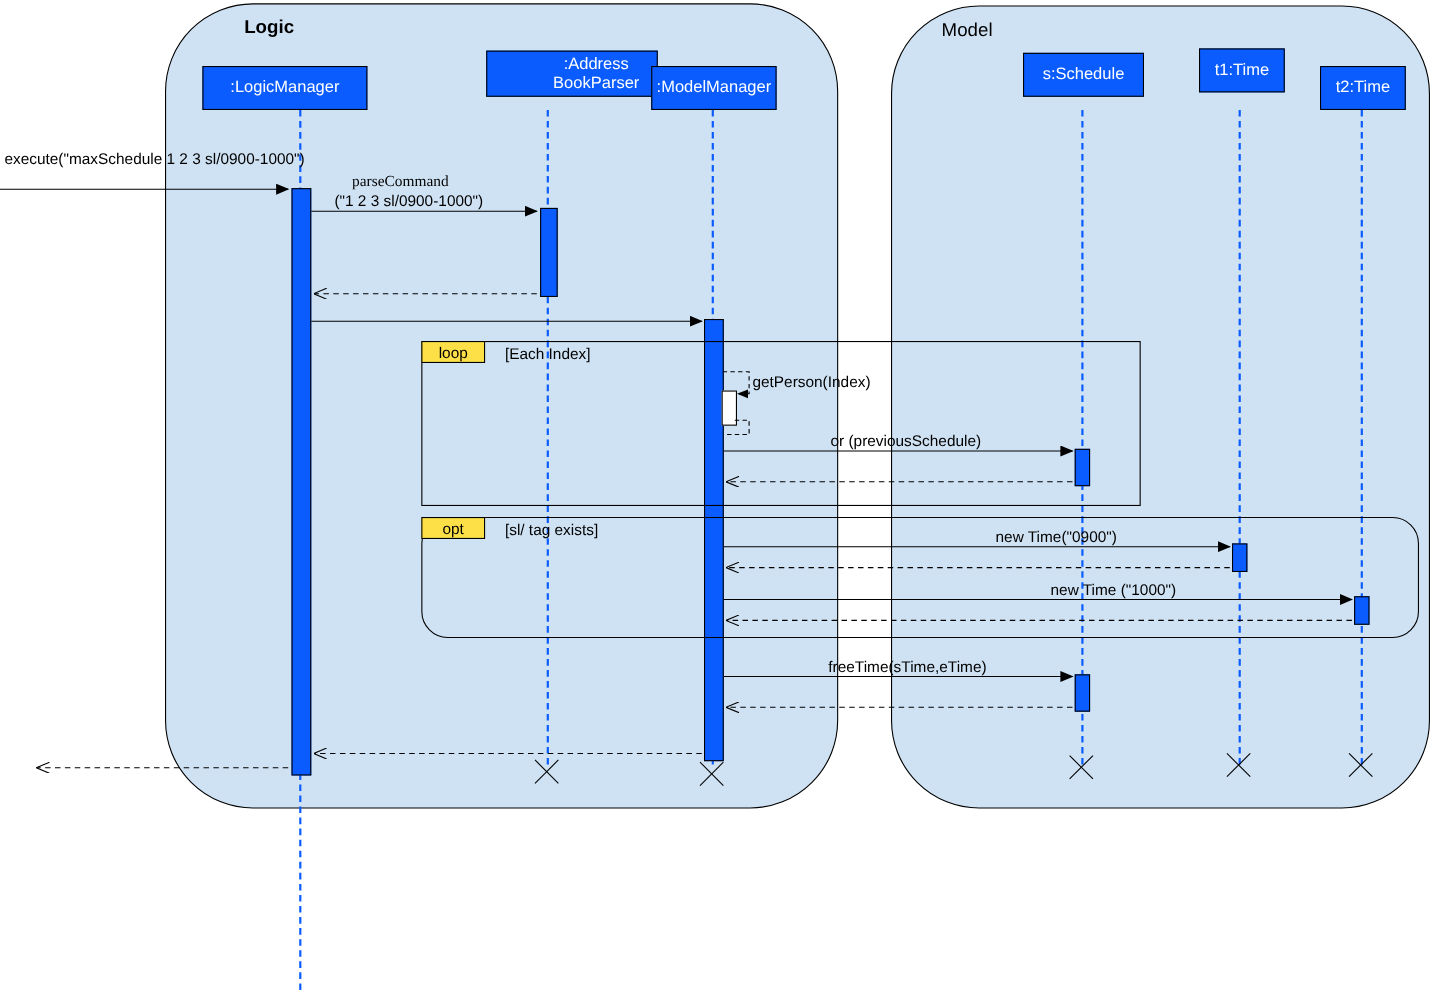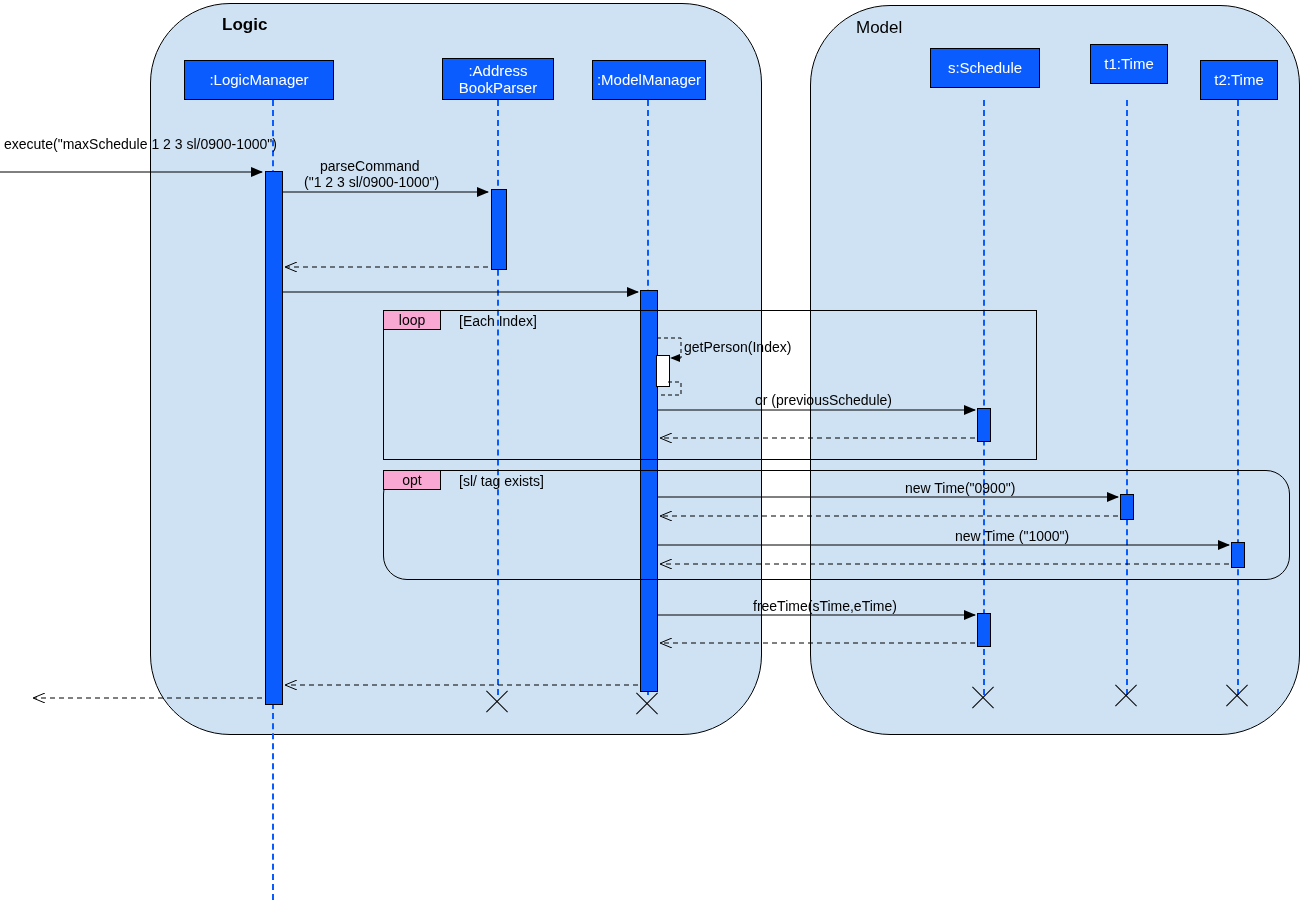--- a/index.html
+++ b/index.html
@@ -74,21 +74,21 @@
   .x-mark::after { transform: rotate(-45deg); }
   .fragment {
     position: absolute;
     border: 1px solid #000;
     background: transparent;
   }
   .fragment-label {
     position: absolute;
     top: -1px;
     left: -1px;
-    background: #f9a8d4;
+    background: #fde047;
     border: 1px solid #000;
     font-size: 14px;
     padding: 1px 8px;
   }
   .fragment-cond {
     position: absolute;
     font-size: 14px;
   }
   svg {
     position: absolute;
@@ -100,21 +100,21 @@
 </head>
 <body>
 
 <div class="container-rect" style="left:150px; top:3px; width:610px; height:730px;"></div>
 <div class="container-label" style="left:222px; top:15px;font-weight:bold;">Logic</div>
 
 <div class="container-rect" style="left:810px; top:5px; width:488px; height:728px;"></div>
 <div class="container-label" style="left:856px; top:18px;">Model</div>
 
 <div class="header-box" style="left:184px; top:60px; width:148px; height:38px;">:LogicManager</div>
-<div class="header-box" style="left:442px; top:58px; width:110px; height:40px;">:Address
+<div class="header-box" style="left:442px; top:46px; width:110px; height:40px;padding-left:44px;">:Address
 BookParser</div>
 <div class="header-box" style="left:592px; top:60px; width:112px; height:38px;">:ModelManager</div>
 <div class="header-box" style="left:930px; top:48px; width:108px; height:38px;">s:Schedule</div>
 <div class="header-box" style="left:1090px; top:44px; width:76px; height:38px;">t1:Time</div>
 <div class="header-box" style="left:1200px; top:60px; width:76px; height:38px;">t2:Time</div>
 
 <div class="lifeline" style="left:272px; top:100px; height:800px;"></div>
 <div class="lifeline" style="left:497px; top:100px; height:595px;"></div>
 <div class="lifeline" style="left:647px; top:100px; height:595px;"></div>
 <div class="lifeline" style="left:983px; top:100px; height:595px;"></div>
@@ -139,21 +139,21 @@
   <div class="fragment-cond" style="left:75px; top:2px;text-align:right;">[sl/ tag exists]</div>
 </div>
 
 <div class="x-mark" style="left:482px; top:686px;"></div>
 <div class="x-mark" style="left:632px; top:688px;"></div>
 <div class="x-mark" style="left:968px; top:682px;"></div>
 <div class="x-mark" style="left:1111px; top:680px;"></div>
 <div class="x-mark" style="left:1222px; top:680px;"></div>
 
 <div class="label" style="left:4px; top:136px;">execute("maxSchedule 1 2 3 sl/0900-1000")</div>
-<div class="label" style="left:320px; top:158px;">parseCommand</div>
+<div class="label" style="left:320px; top:158px;font-family:Liberation Serif, serif;">parseCommand</div>
 <div class="label" style="left:304px; top:174px;">("1 2 3 sl/0900-1000")</div>
 <div class="label" style="left:684px; top:339px;">getPerson(Index)</div>
 <div class="label" style="left:755px; top:392px;">or (previousSchedule)</div>
 <div class="label" style="left:905px; top:480px;">new Time("0900")</div>
 <div class="label" style="left:955px; top:528px;">new Time ("1000")</div>
 <div class="label" style="left:753px; top:598px;">freeTime(sTime,eTime)</div>
 
 <svg width="1302" height="901">
   <defs>
     <marker id="arrow-solid" markerWidth="12" markerHeight="10" refX="11" refY="5" orient="auto">

